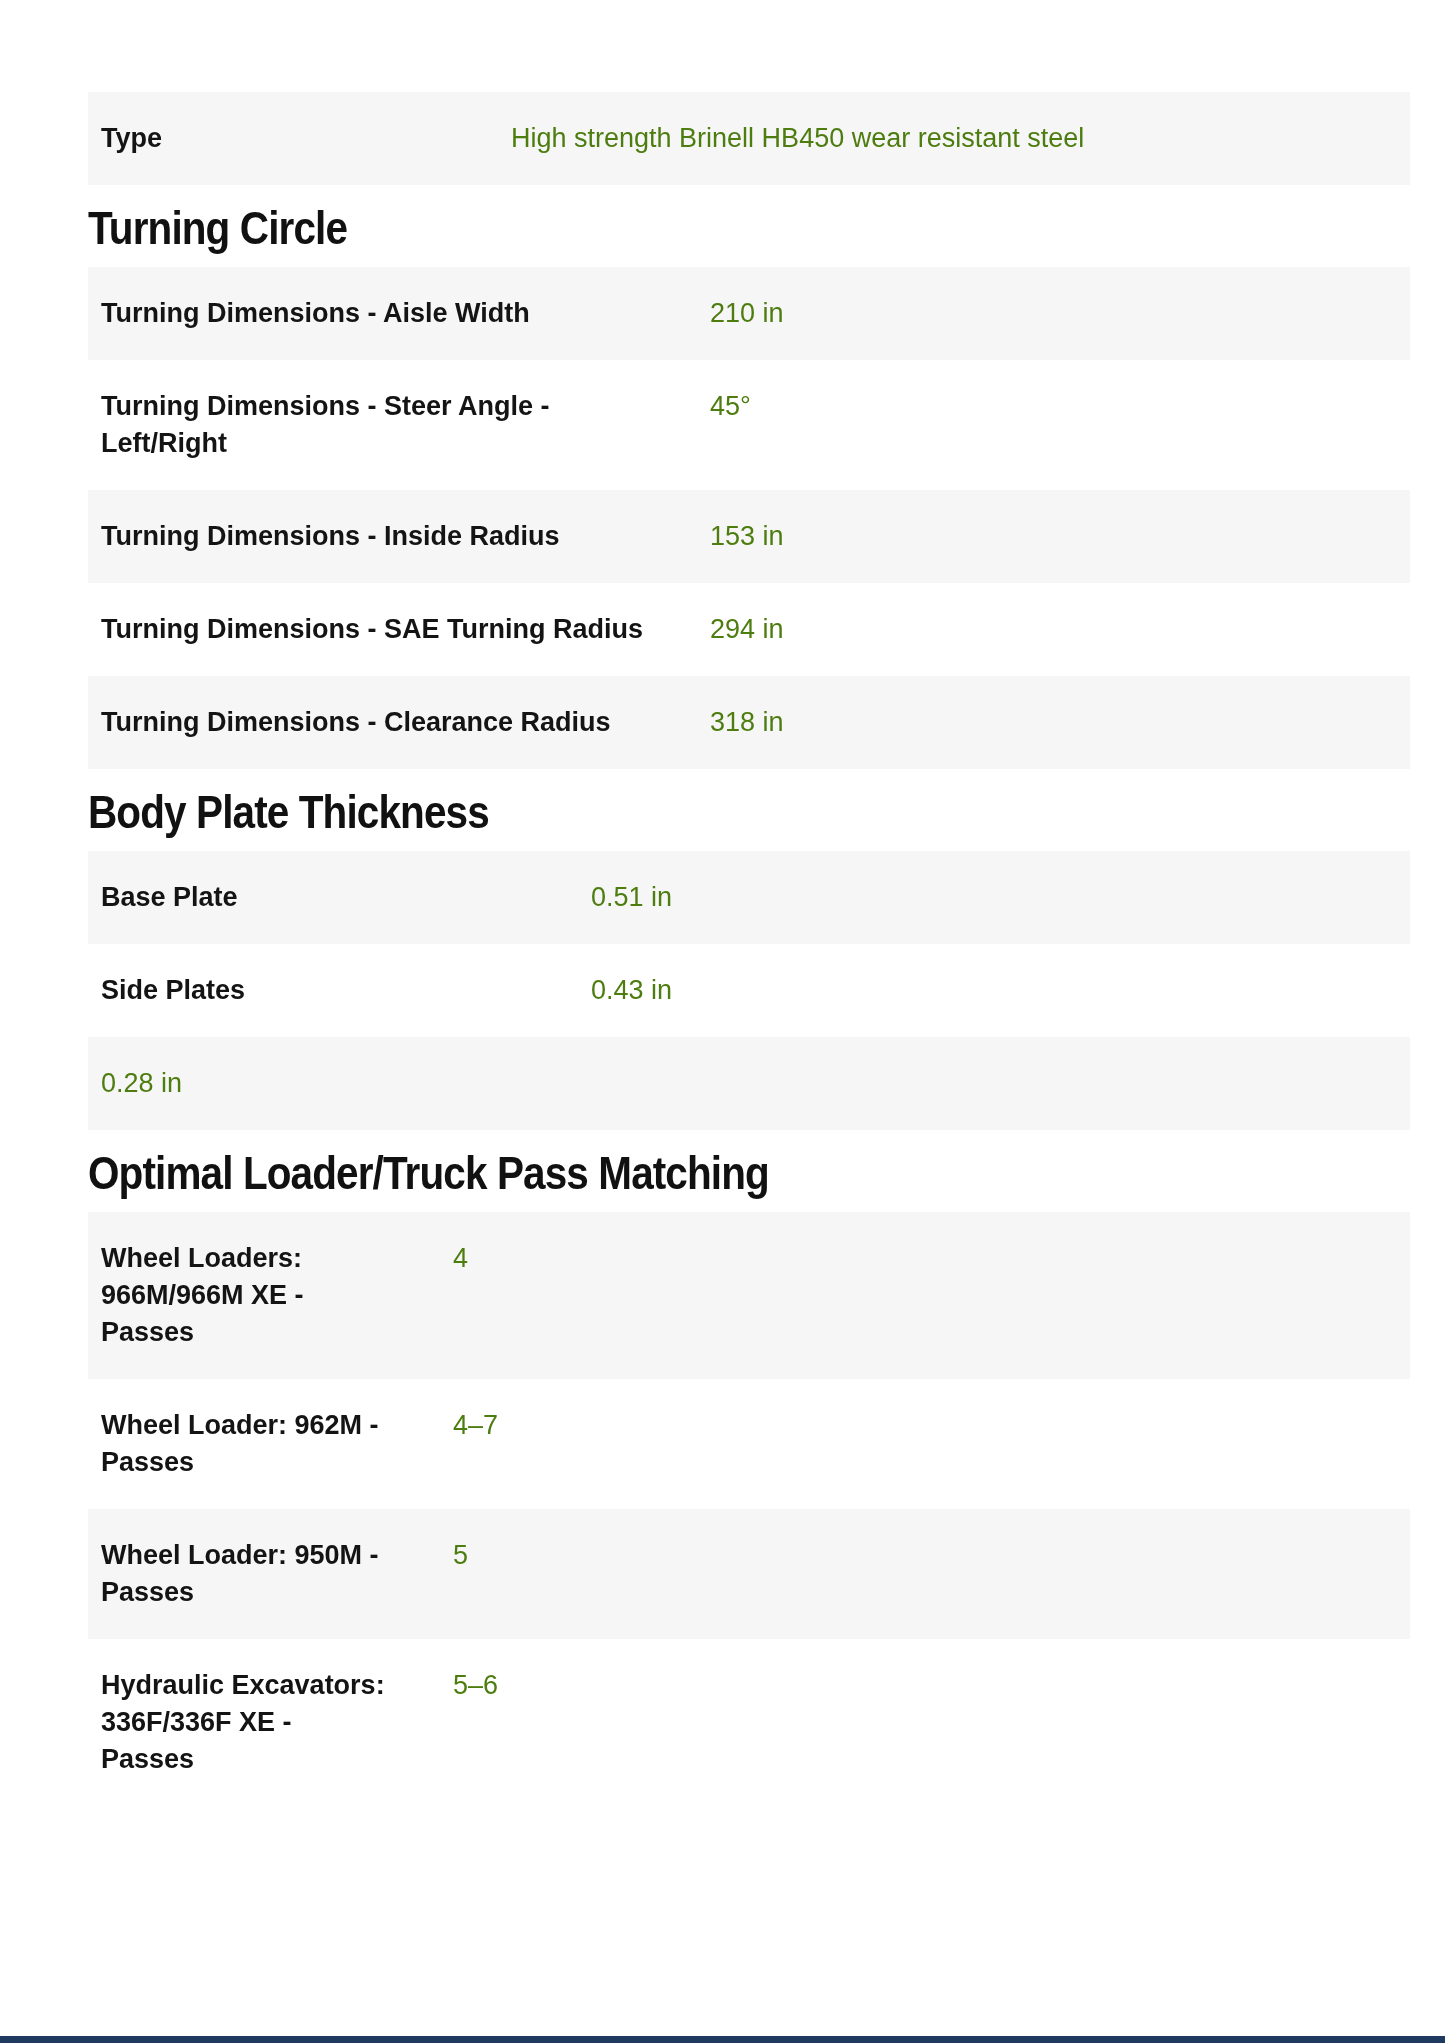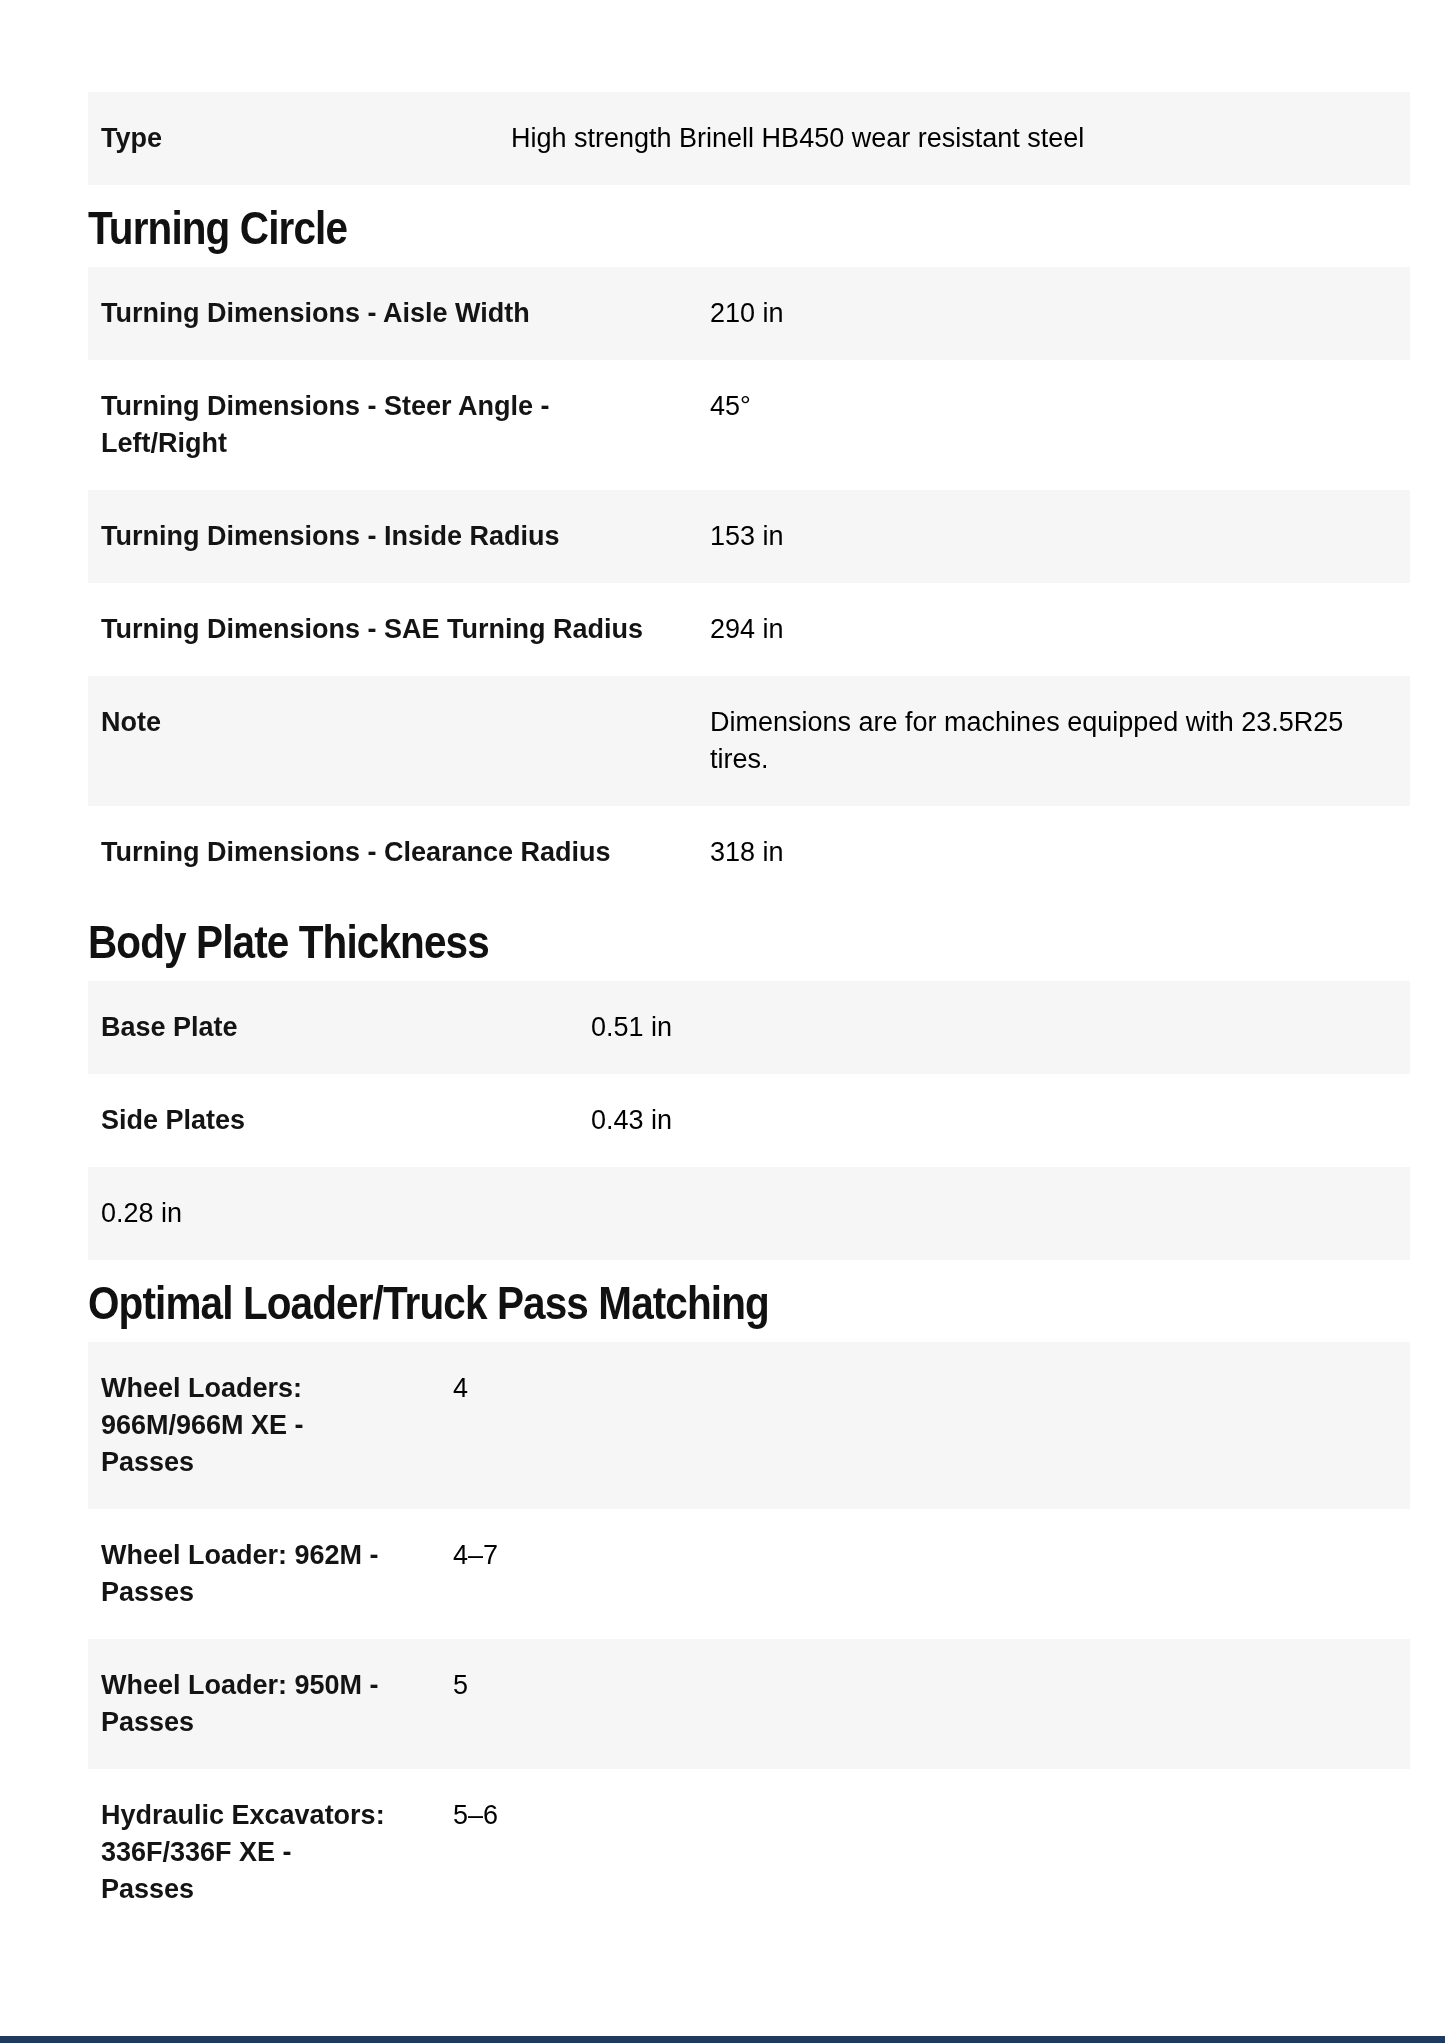--- a/index.html
+++ b/index.html
@@ -35,21 +35,21 @@
     display: flex;
     align-items: flex-start;
     padding: 28px 24px 28px 13px;
     background: #ffffff;
   }
   .spec-row:nth-child(odd) { background: #f6f6f7; }
   .cell {
     font-size: 27px;
     line-height: 37px;
     white-space: pre-line; 
-    color: #000000;
+    color: #4d7c0f;
   }
   .cell.label {
     font-weight: 700;
     color: #141414;
     flex: 0 0 auto;
   }
   .cell.value {
     font-weight: 400;
     flex: 1 1 auto;
   }
@@ -96,25 +96,20 @@
         </div>
         <div class="spec-row">
           <div class="cell label">Turning Dimensions - Inside Radius</div>
           <div class="cell value">153 in</div>
         </div>
         <div class="spec-row">
           <div class="cell label">Turning Dimensions - SAE Turning Radius</div>
           <div class="cell value">294 in</div>
         </div>
         <div class="spec-row">
-          <div class="cell label">Note</div>
-          <div class="cell value">Dimensions are for machines equipped with 23.5R25
-tires.</div>
-        </div>
-        <div class="spec-row">
           <div class="cell label">Turning Dimensions - Clearance Radius</div>
           <div class="cell value">318 in</div>
         </div>
       </div>
     </section>
 
     <section class="spec-section s2">
       <h2 class="section-heading">Body Plate Thickness</h2>
       <div class="spec-table">
         <div class="spec-row">

